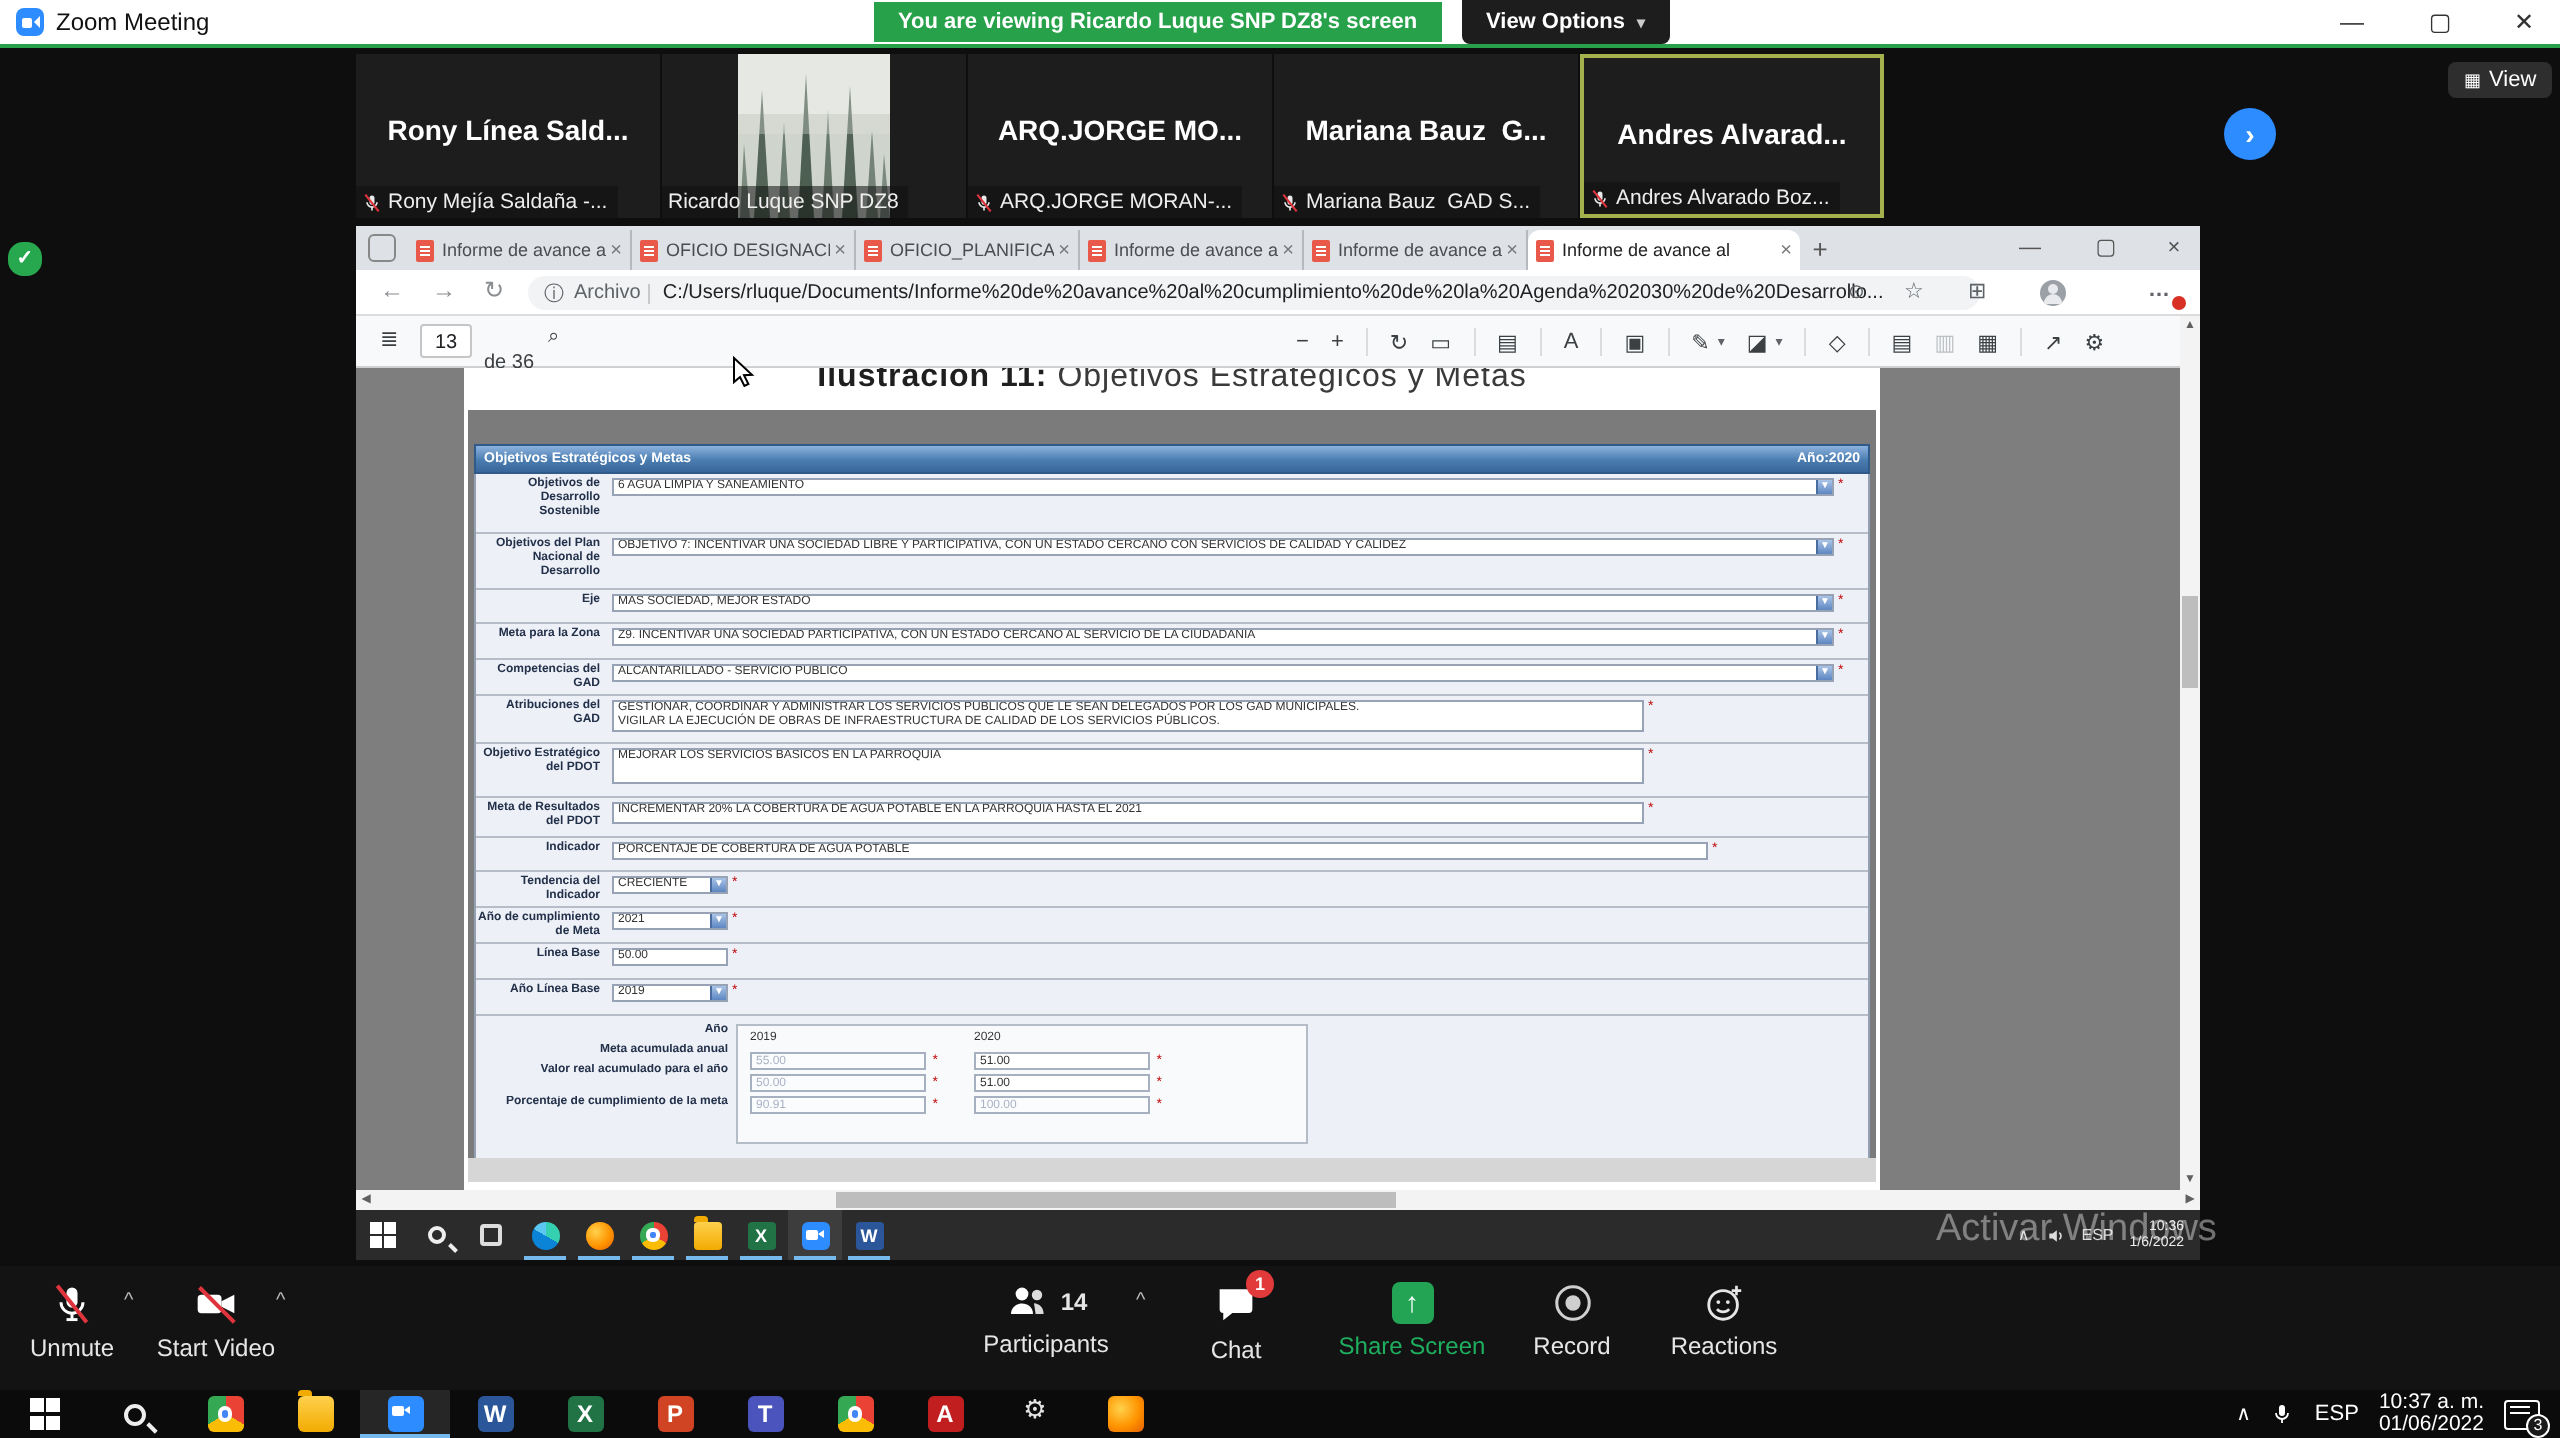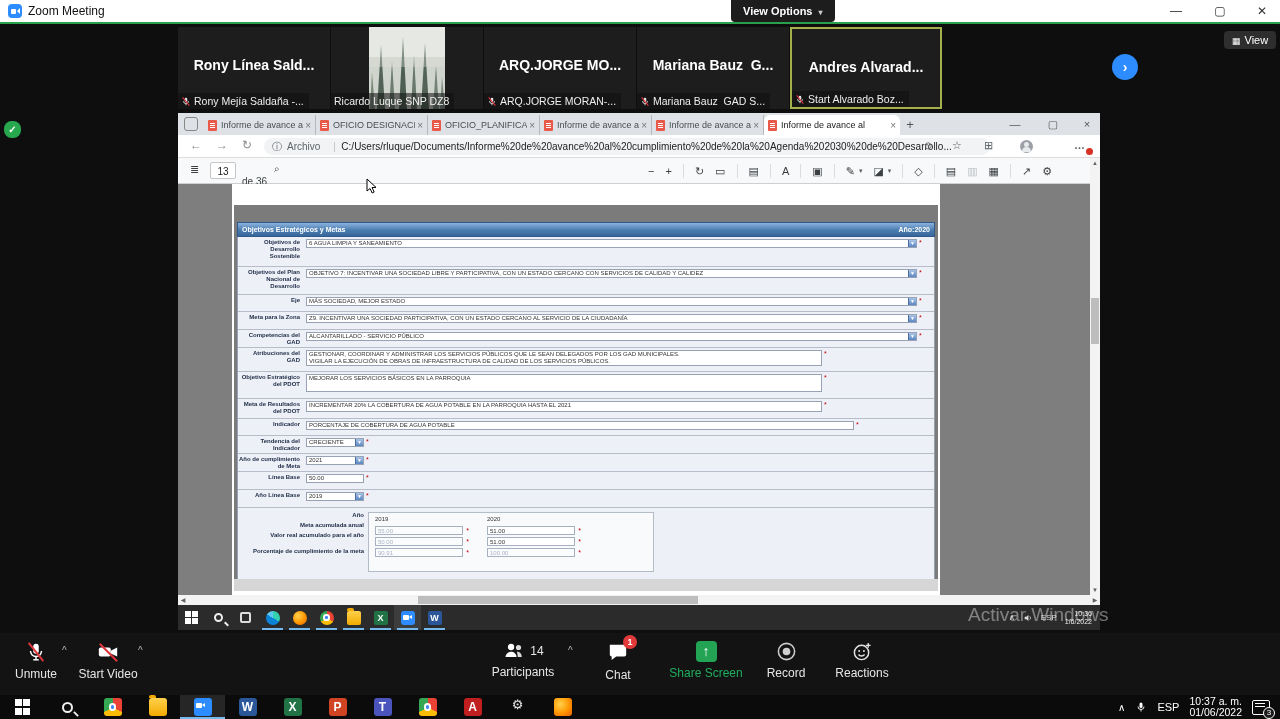--- a/index.html
+++ b/index.html
@@ -35,21 +35,21 @@
   .pdfico{width:9px;height:11px;background:#e8594a;border-radius:1px;margin-right:4px;flex:none;position:relative;}
   .pdfico:after{content:"";position:absolute;left:2px;top:3px;width:5px;height:1px;background:#fff;box-shadow:0 2px 0 #fff,0 4px 0 #fff;}
   .tabtitle{flex:1;overflow:hidden;white-space:nowrap;}
   .tabclose{flex:none;margin-left:2px;color:#777;font-size:10px;}
   .newtab{width:20px;height:20px;text-align:center;line-height:20px;color:#555;font-size:13px;flex:none;}
   .edgewin{position:absolute;top:113px;width:30px;height:22px;text-align:center;line-height:22px;color:#555;font-size:11px;}
   .navbar{position:absolute;left:178px;top:135px;width:922px;height:23px;background:#fff;border-bottom:1px solid #dcdcdc;}
   .navico{position:absolute;top:3px;font-size:12px;color:#8a8d91;}
   .addr{position:absolute;left:86px;top:3px;width:726px;height:17px;background:#f1f3f4;border-radius:9px;display:flex;align-items:center;font-size:10px;color:#3c4043;padding:0 8px;overflow:hidden;}
   .addr .info{color:#5f6368;margin-right:5px;font-size:10px;}
-  .addr .scheme{color:#5f6368;margin-right:14px;}
+  .addr .scheme{color:#5f6368;margin-right:4px;}
   .addr .div{width:1px;height:10px;background:#c7c9cc;margin-right:6px;}
   .addr .url{white-space:nowrap;overflow:hidden;color:#202124;}
   .navright{position:absolute;top:4px;font-size:11px;color:#5f6368;}
   .avatar{position:absolute;top:5px;width:13px;height:13px;border-radius:50%;background:#9aa0a6;}
   .avatar:after{content:"";position:absolute;left:4px;top:2px;width:5px;height:5px;border-radius:50%;background:#e8eaed;}
   .avatar:before{content:"";position:absolute;left:2px;top:7px;width:9px;height:5px;border-radius:5px 5px 0 0;background:#e8eaed;}
   .reddot{position:absolute;width:7px;height:7px;border-radius:50%;background:#d93025;}
 
   
   .pdfbar{position:absolute;left:178px;top:158px;width:922px;height:26px;background:#f8f9fa;border-bottom:1px solid #d0d0d0;}
@@ -155,20 +155,21 @@
   .cursor{position:absolute;z-index:70;}
 </style>
 </head>
 <body>
 
 <div id="screen">
 
   <div class="titlebar">
     <div class="zlogo"></div>
     <div class="ztitle">Zoom Meeting</div>
+    <div class="banner">You are viewing Ricardo Luque SNP DZ8's screen</div>
     <div class="viewopts"><span>View Options</span><span class="chev">▾</span></div>
     <div class="winbtn" style="left:1162px;">—</div>
     <div class="winbtn" style="left:1206px;">▢</div>
     <div class="winbtn" style="left:1248px;">✕</div>
   </div>
   <div class="greenline"></div>
   <div class="shield">✓</div>
 
   <div class="strip">
       <div class="tile">
@@ -216,21 +217,21 @@
             <line x1="4" y1="2" x2="20" y2="22" stroke="#e0343c" stroke-width="2.6"></line>
           </svg><span style="white-space:pre">Mariana Bauz  GAD S...</span></div>
       </div>
       <div class="tile active">
         <div class="tile-name">Andres Alvarad...</div>
         <div class="tile-label"><svg width="10" height="11" viewBox="0 0 24 24">
             <path d="M12 3a3 3 0 0 1 3 3v5a3 3 0 0 1-6 0V6a3 3 0 0 1 3-3z" fill="#e8e8e8"></path>
             <path d="M6 11a6 6 0 0 0 12 0" stroke="#e8e8e8" fill="none" stroke-width="2"></path>
             <line x1="12" y1="17" x2="12" y2="21" stroke="#e8e8e8" stroke-width="2"></line>
             <line x1="4" y1="2" x2="20" y2="22" stroke="#e0343c" stroke-width="2.6"></line>
-          </svg><span style="white-space:pre">Start Alvarado Boz...</span></div>
+          </svg><span style="white-space:pre">Andres Alvarado Boz...</span></div>
       </div>
     </div>
   <div style="position:absolute;left:1112px;top:54px;width:26px;height:26px;border-radius:50%;background:#2d8cff;color:#fff;text-align:center;line-height:26px;font-size:14px;font-weight:bold;">›</div>
   <div style="position:absolute;left:1224px;top:31px;height:18px;background:#2e2e2e;border-radius:4px;color:#fff;font-size:11px;line-height:18px;padding:0 8px;"><span style="font-size:9px;margin-right:4px;">▦</span><span>View</span></div>
 
   <div class="tabstrip">
     <div class="tabactions"></div>
     <div style="display:flex;align-items:flex-end;">
         <div class="tab">
           <span class="pdfico"></span>
@@ -316,20 +317,21 @@
         <span class="dis">▥</span>
         <span>▦</span>
         <span class="sep"></span>
         <span>↗</span>
         <span>⚙</span>
       </div>
   </div>
 
   <div class="pdfcontent">
     <div class="page">
+      <div class="doctitle"><b>Ilustración 11:</b> <span>Objetivos Estratégicos y Metas</span></div>
       <div class="imgarea"></div>
       <div class="formhead">
         <span class="fhl">Objetivos Estratégicos y Metas</span>
         <span class="fhr">Año:2020</span>
       </div>
       <div class="formbody">
           <div class="frow" style="min-height: 30px;">
             <div class="flabel">Objetivos de Desarrollo Sostenible</div>
             <div class="fval"><span class="ctl sel"><span class="ctl-text">6 AGUA LIMPIA Y SANEAMIENTO</span><span class="selbtn">▼</span></span><span class="req">*</span></div>
           </div>
@@ -487,21 +489,21 @@
       <svg width="24" height="22" viewBox="0 0 26 24">
           <rect x="3" y="7" width="13" height="10" rx="2" fill="#fff"></rect>
           <path d="M16 10.5l7-3.5v10l-7-3.5z" fill="#fff"></path>
           <line x1="4" y1="3" x2="23" y2="22" stroke="#e0343c" stroke-width="2.2"></line>
         </svg>
       <span class="zlabel">Start Video</span>
     </div>
     <span class="zcaret" style="left:138px;">^</span>
 
     <div class="zbtn" style="left:478px;width:90px;">
-      <div style="display:flex;align-items:center;gap:4px;">
+      <div style="display:flex;align-items:center;gap:4px;font-weight:bold;">
         <svg width="24" height="20" viewBox="0 0 24 20">
             <circle cx="9" cy="6" r="3.2" fill="#fff"></circle>
             <path d="M3.5 16c0-3.2 2.6-5.2 5.5-5.2s5.5 2 5.5 5.2z" fill="#fff"></path>
             <circle cx="16.5" cy="6.5" r="2.6" fill="#fff" opacity=".85"></circle>
             <path d="M15 10.6c2.6.2 4.8 2 4.8 5.4h-4z" fill="#fff" opacity=".85"></path>
           </svg>
         <span style="font-size:12px;">14</span>
       </div>
       <span class="zlabel">Participants</span>
     </div>

